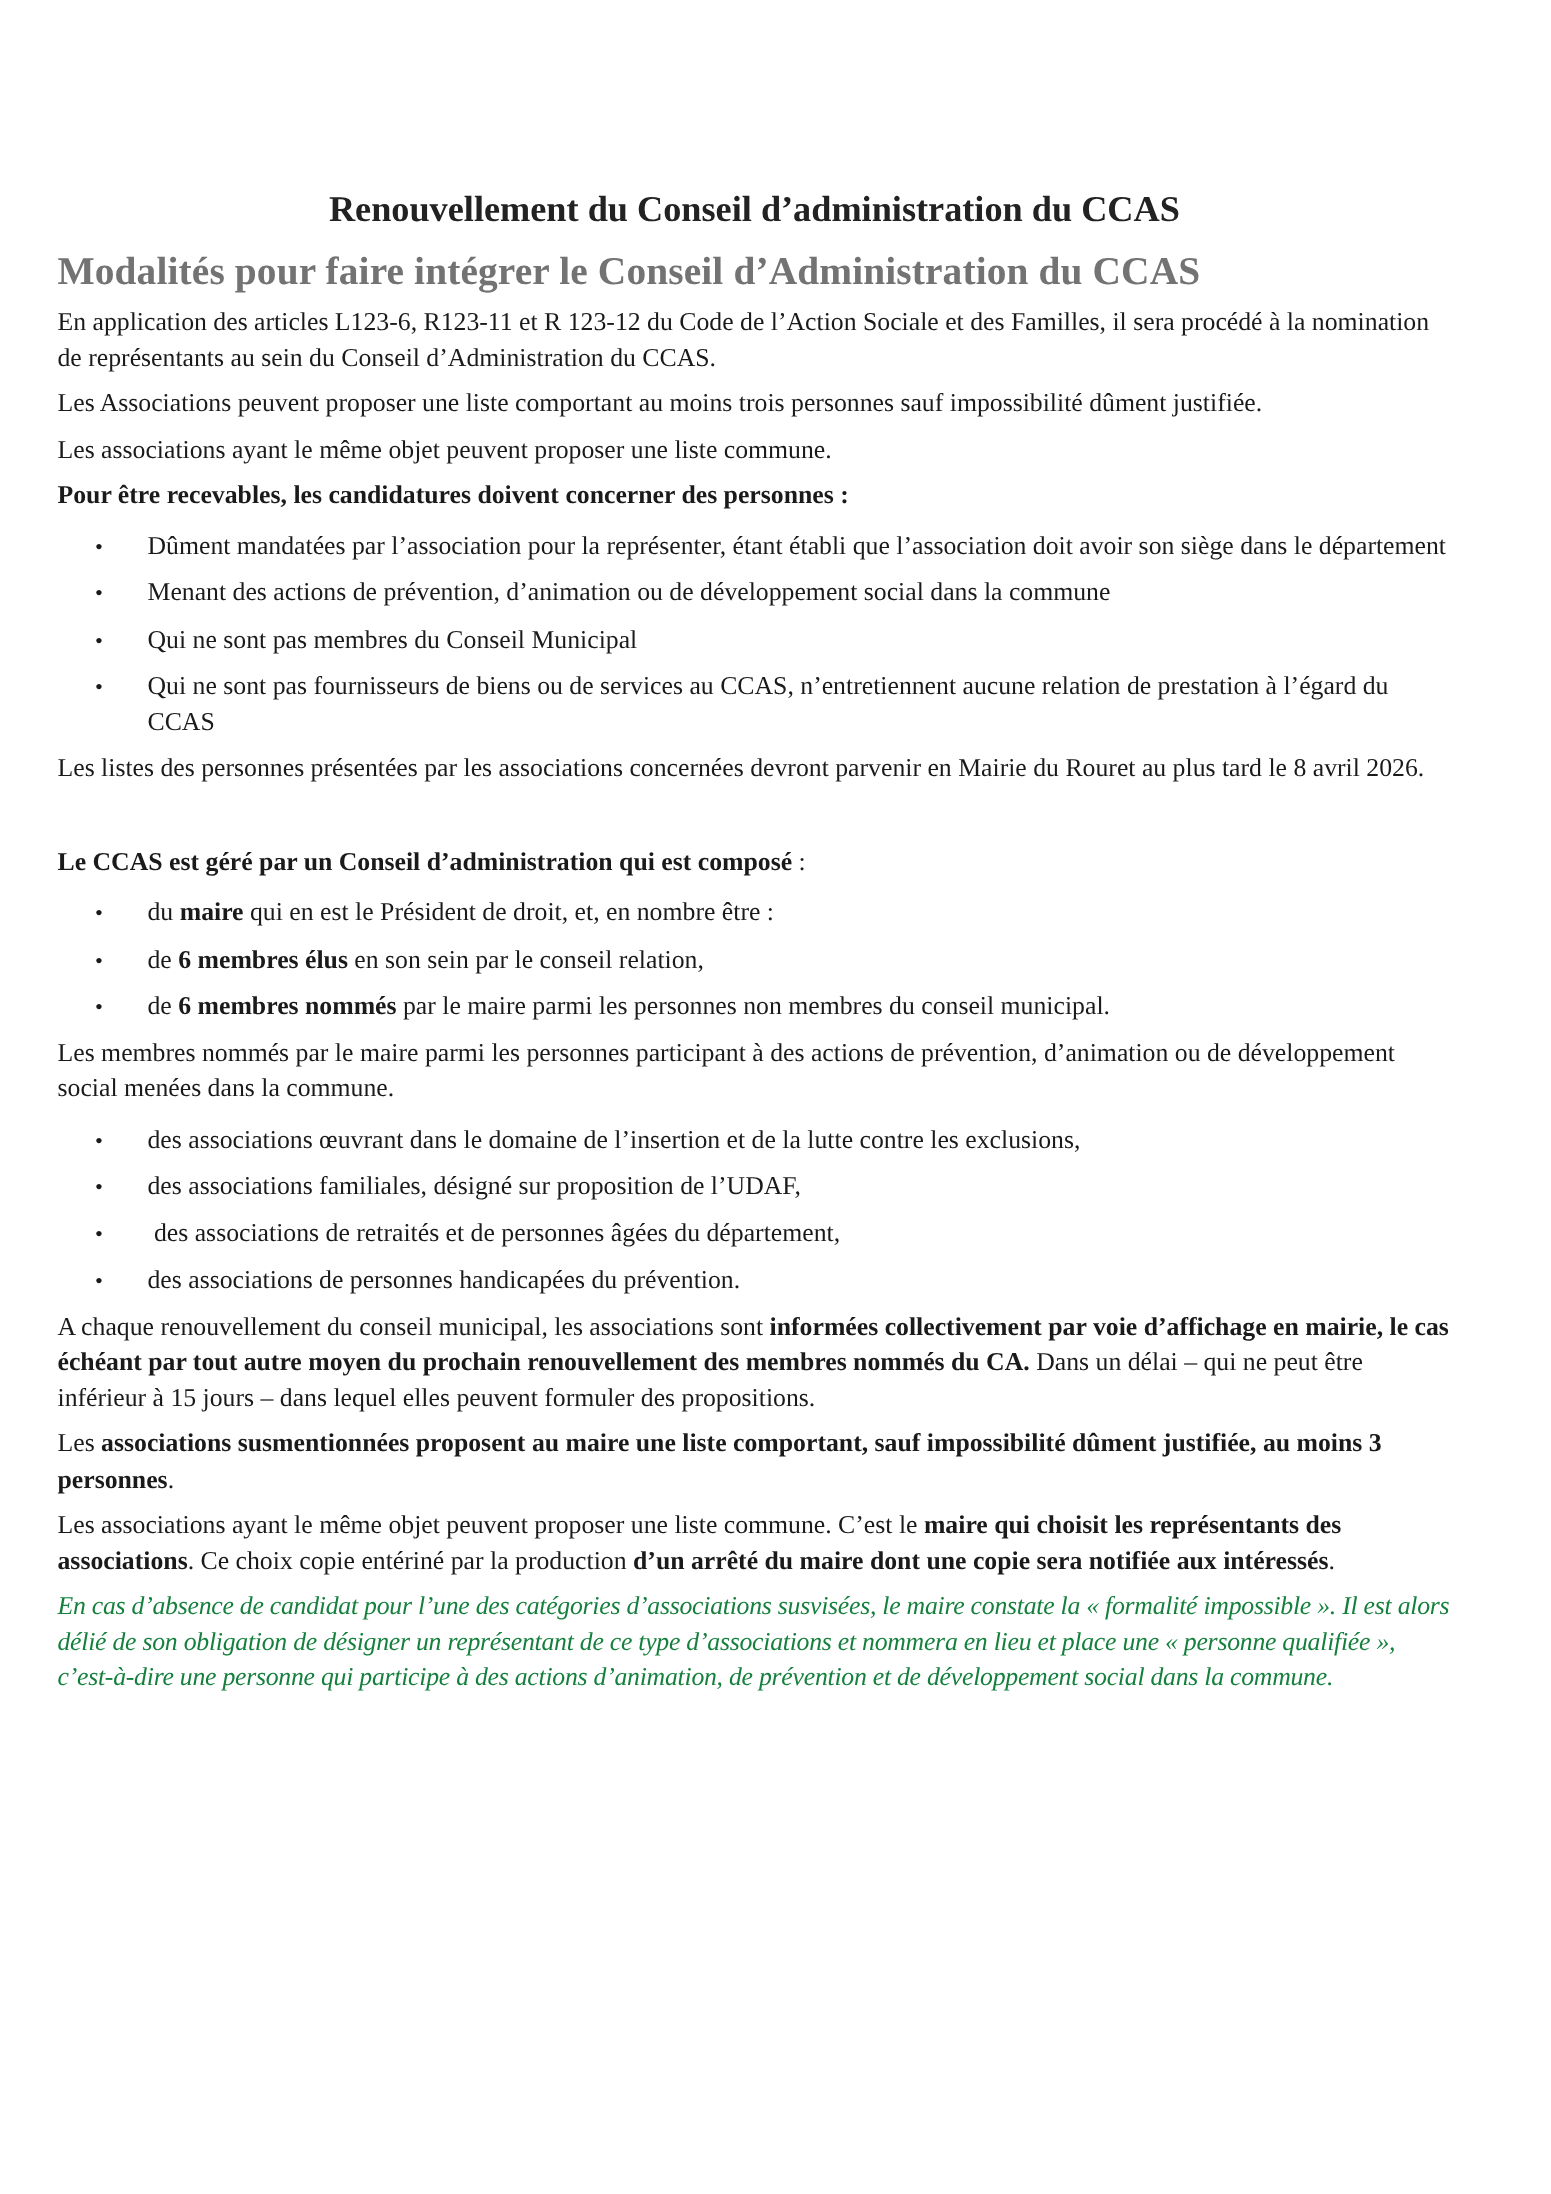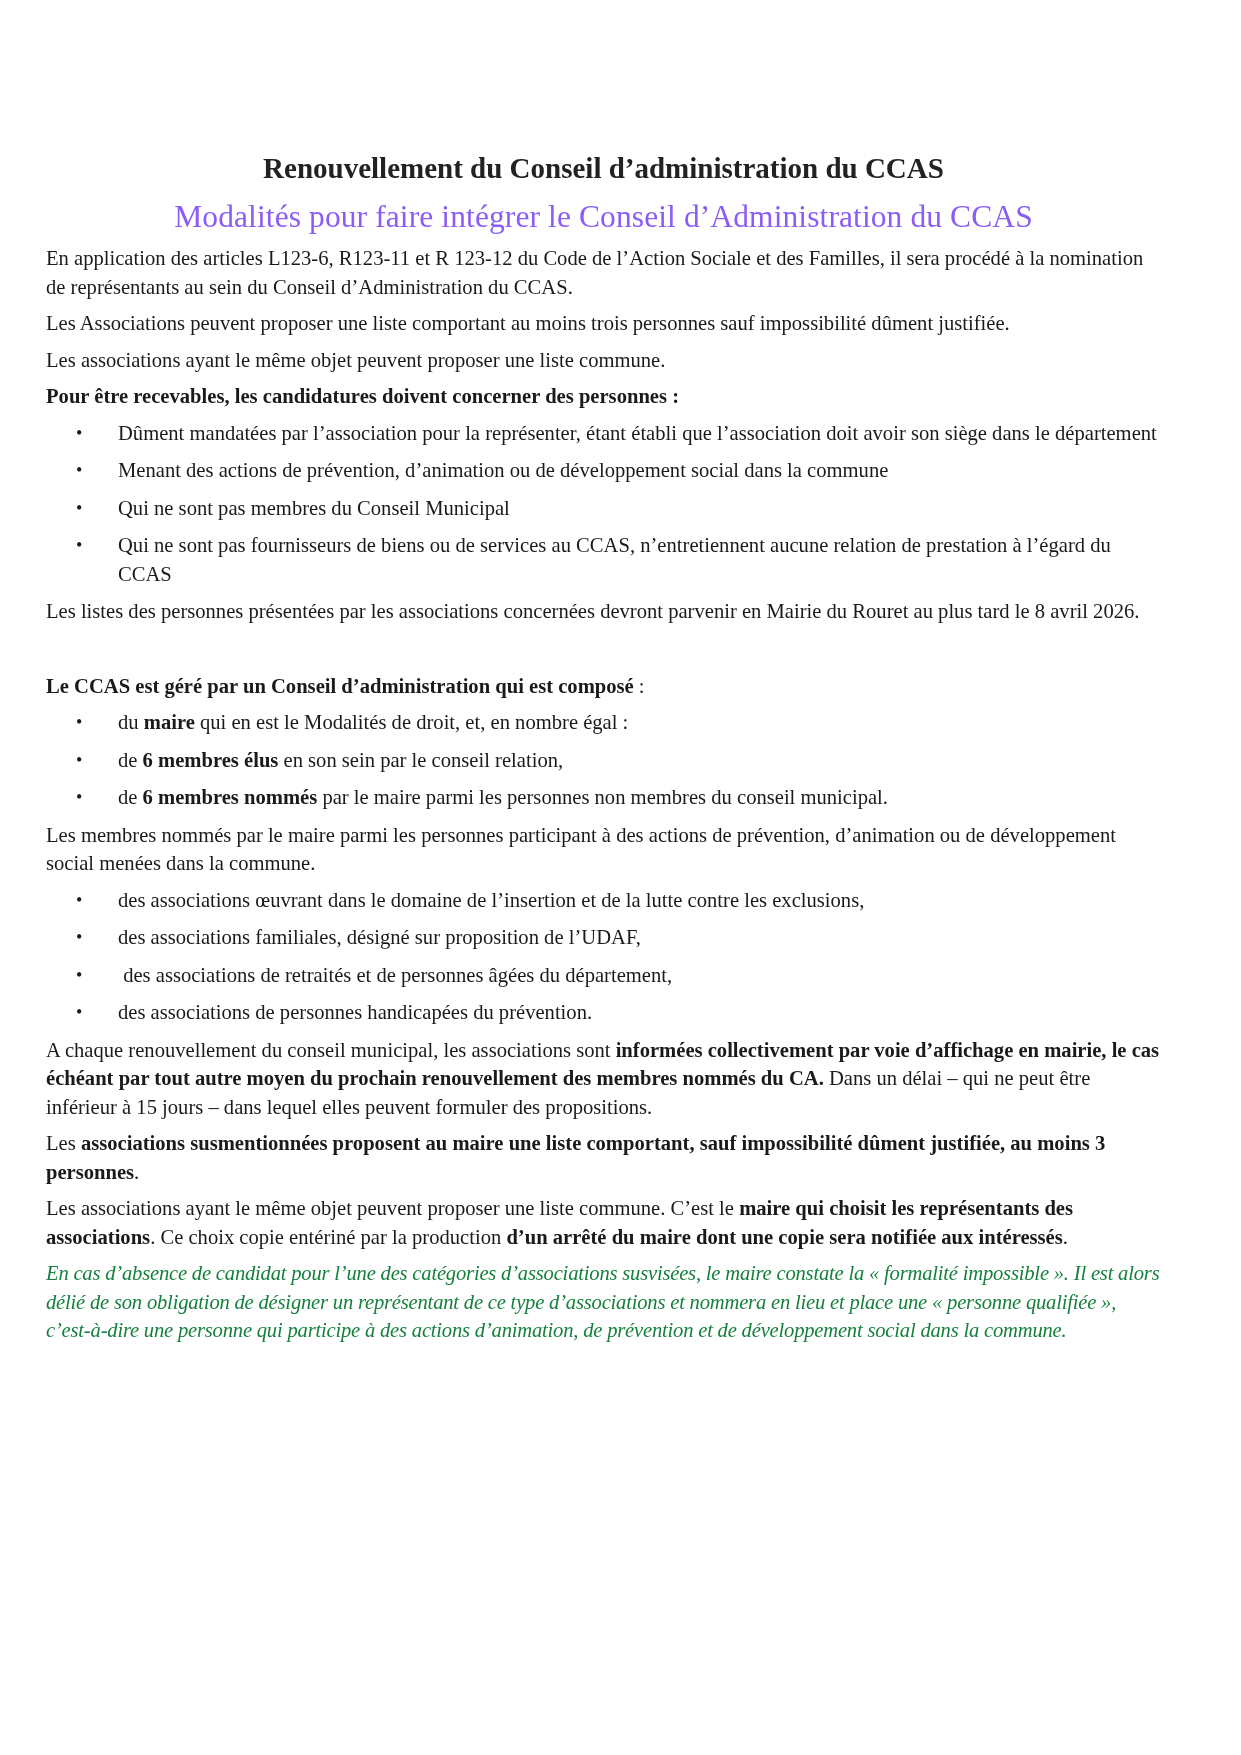--- a/index.html
+++ b/index.html
@@ -1,23 +1,23 @@
 <!DOCTYPE html>
 <html><head>
 <meta charset="utf-8">
 <style>
   html, body { margin:0; padding:0; background:#ffffff; }
   body { width:1241px; height:1755px; position:relative; overflow:hidden;
          font-family:"Liberation Serif", "DejaVu Serif", serif; color:#1a1a1a; }
   .page { position:absolute; left:46px; top:150px; width:1115px; }
   h1 { margin:0; font-size:29px; font-weight:bold; text-align:center; line-height:36px; color:#222; }
-  h2 { margin:10px 0 0 0; font-size:31.5px; font-weight:normal; text-align:center; line-height:42px; color:#8b5cf6; letter-spacing:0.1px; }
+  h2 { margin:10px 0 0 0; font-size:31.5px; font-weight:bold; line-height:42px; color:#737373; letter-spacing:0.1px; }
   p { margin:0 0 8px 0; font-size:20.6px; line-height:28.5px; }
   .p-intro { margin-top:6px; }
-  ul { margin:0 0 6px 0; padding:0 0 0 72px; list-style:none; }
+  ul { margin:12px 0 6px 0; padding:0 0 0 72px; list-style:none; }
   li { position:relative; font-size:20.6px; line-height:28.5px; margin:0 0 9px 0; }
   li::before { content:"•"; position:absolute; left:-42px; top:0; font-size:18px; }
   .gap { height:38px; }
   b { font-weight:bold; }
   .italic-note { color:#15803d; font-style:italic; letter-spacing:-0.2px; }
 </style>
 </head>
 <body>
 
 <div class="page">
@@ -34,21 +34,21 @@
     <li>Menant des actions de prévention, d’animation ou de développement social dans la commune</li>
     <li>Qui ne sont pas membres du Conseil Municipal</li>
     <li>Qui ne sont pas fournisseurs de biens ou de services au CCAS, n’entretiennent aucune relation de prestation à l’égard du CCAS</li>
   </ul>
   <p>Les listes des personnes présentées par les associations concernées devront parvenir en Mairie du Rouret  au plus tard le 8 avril 2026.</p>
 
   <div class="gap"></div>
 
   <p><b>Le CCAS est géré par un Conseil d’administration qui est composé</b><span> :</span></p>
   <ul>
-    <li><span>du </span><b>maire</b><span> qui en est le Modalités de droit, et, en nombre égal :</span></li>
+    <li><span>du </span><b>maire</b><span> qui en est le Président de droit, et, en nombre être :</span></li>
     <li><span>de </span><b>6 membres élus</b><span> en son sein par le conseil relation,</span></li>
     <li><span>de </span><b>6 membres nommés</b><span> par le maire parmi les personnes non membres du conseil municipal.</span></li>
   </ul>
   <p>Les membres nommés par le maire parmi les personnes participant à des actions de prévention, d’animation ou de développement social menées dans la commune.</p>
   <ul>
     <li>des associations œuvrant dans le domaine de l’insertion et de la lutte contre les exclusions,</li>
     <li>des associations familiales, désigné sur proposition de l’UDAF,</li>
     <li style="white-space:pre-wrap"> des associations de retraités et de personnes âgées du département,</li>
     <li>des associations de personnes handicapées du prévention.</li>
   </ul>

